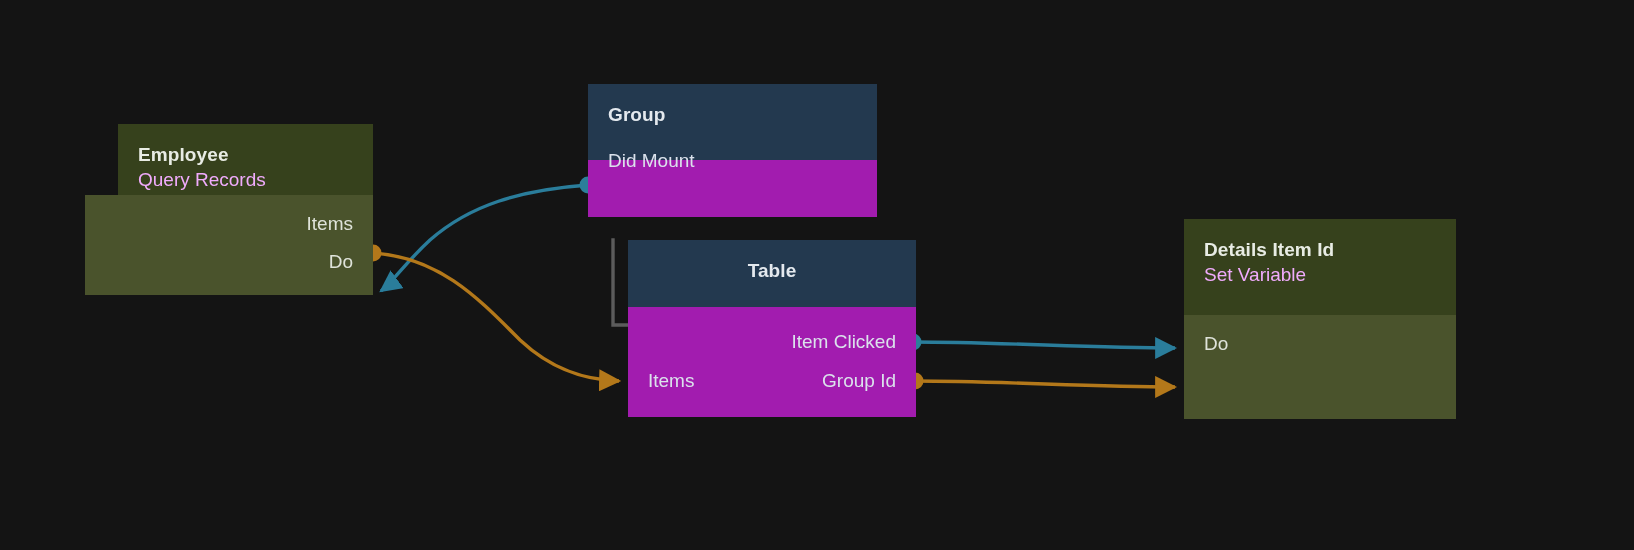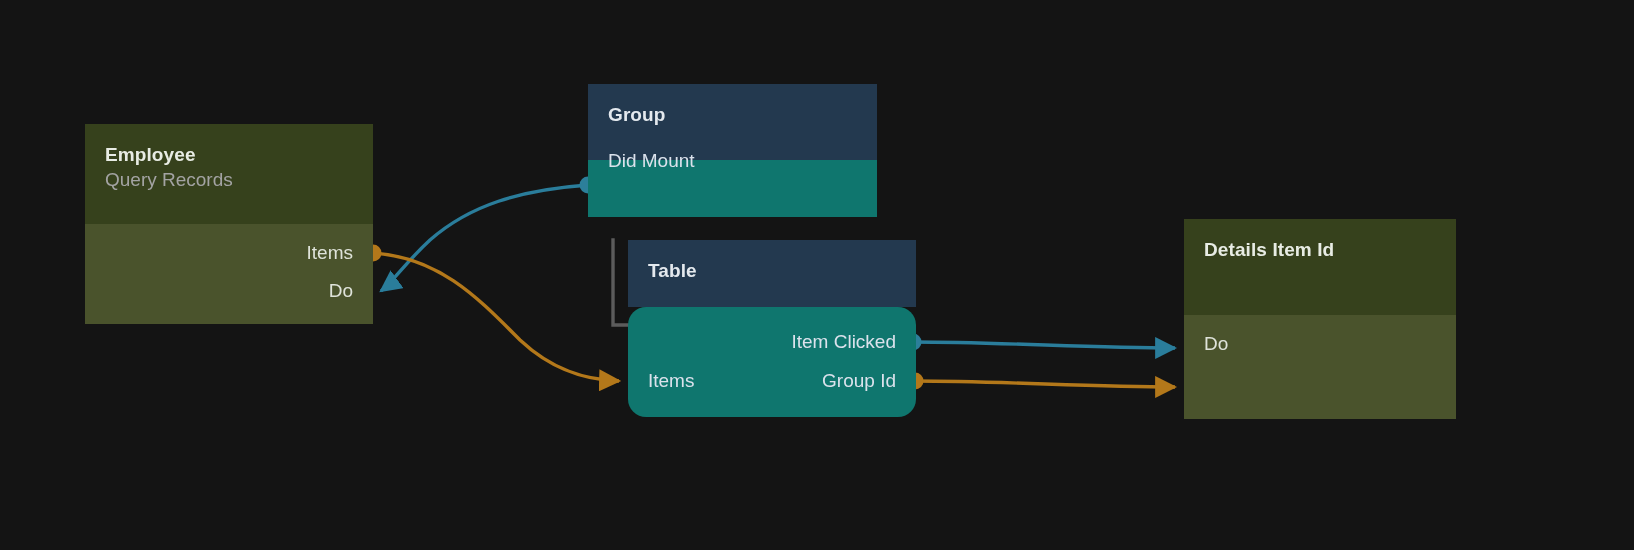--- a/index.html
+++ b/index.html
@@ -40,21 +40,21 @@
     font-size: 19px;
     font-weight: bold;
     color: #e8ece4;
     letter-spacing: 0.1px;
     line-height: 25px;
     white-space: nowrap;
   }
   .node-subtitle {
     font-size: 19px;
     font-weight: normal;
-    color: #a3a3a3;
+    color: #f0abfc;
     line-height: 26px;
     white-space: nowrap;
   }
   .node-body {
     position: relative;
     box-sizing: border-box;
     width: 100%;
   }
   .port-row {
     position: absolute;
@@ -73,21 +73,21 @@
   .port-label-out {
     position: absolute;
     right: 20px;
   }
   
   .node-olive .node-header { background: #36411c; }
   .node-olive .node-body   { background: #4a532c; }
   
   .node-blue .node-header { background: #23394f; }
   .node-blue .node-header .node-title { color: #e4e9ee; }
-  .node-blue .node-body   { background: #0f766e; }
+  .node-blue .node-body   { background: #a21caf; }
   .node-blue .port-row    { color: #dbe2ec; }
 </style>
 </head>
 <body>
 
 <div id="canvas">
 
   <svg id="edges" viewBox="0 0 1634 550" width="1634" height="550">
     <defs>
       <marker id="arrow-teal" viewBox="0 0 10 10" refX="9" refY="5" markerWidth="6.5" markerHeight="6.5" orient="auto-start-reverse">
@@ -108,21 +108,21 @@
 
     <circle cx="373" cy="253" r="8.5" fill="#b3781a"></circle>
     <circle cx="588" cy="185" r="8.5" fill="#2c7f9a"></circle>
     <circle cx="913" cy="342" r="8.5" fill="#2c7f9a"></circle>
     <circle cx="915" cy="381" r="8.5" fill="#b3781a"></circle>
 
     <path d="M 613 240 L 613 325 L 629 325" fill="none" stroke="#5c5c5c" stroke-width="3.4" stroke-linecap="square"></path>
   </svg>
 
   <div class="node node-olive" style="left:85px; top:124px; width:288px; height:200px;">
-    <div class="node-header" style="height:100px;">
+    <div class="node-header" style="height:71px;margin-left:33px;">
       <div class="node-title">Employee</div>
       <div class="node-subtitle">Query Records</div>
     </div>
     <div class="node-body" style="height:100px;">
       <div class="port-row" style="top:16px;">
         <span class="port-label-out">Items</span>
       </div>
       <div class="port-row" style="top:54px;">
         <span class="port-label-out">Do</span>
       </div>
@@ -133,38 +133,39 @@
     <div class="node-header" style="height:76px;">
       <div class="node-title">Group</div>
     </div>
     <div class="node-body" style="height:65px;">
       <div class="port-row" style="top:88px; transform:translateY(-100px);">
         <span class="port-label-in">Did Mount</span>
       </div>
     </div>
   </div>
 
-  <div class="node node-blue" style="left:628px; top:240px; width:288px; height:177px;">
+  <div class="node node-blue" style="left:628px; top:240px; width:288px; height:177px;text-align:center;">
     <div class="node-header" style="height:67px;">
       <div class="node-title">Table</div>
     </div>
-    <div class="node-body" style="height:110px;border-radius:18px;">
+    <div class="node-body" style="height:110px;">
       <div class="port-row" style="top:22px;">
         <span class="port-label-out">Item Clicked</span>
       </div>
       <div class="port-row" style="top:61px;">
         <span class="port-label-in">Items</span>
         <span class="port-label-out">Group Id</span>
       </div>
     </div>
   </div>
 
   <div class="node node-olive" style="left:1184px; top:219px; width:272px; height:200px;">
     <div class="node-header" style="height:96px;">
       <div class="node-title">Details Item Id</div>
+      <div class="node-subtitle">Set Variable</div>
     </div>
     <div class="node-body" style="height:104px;">
       <div class="port-row" style="top:16px;">
         <span class="port-label-in">Do</span>
       </div>
     </div>
   </div>
 
 </div>
 

